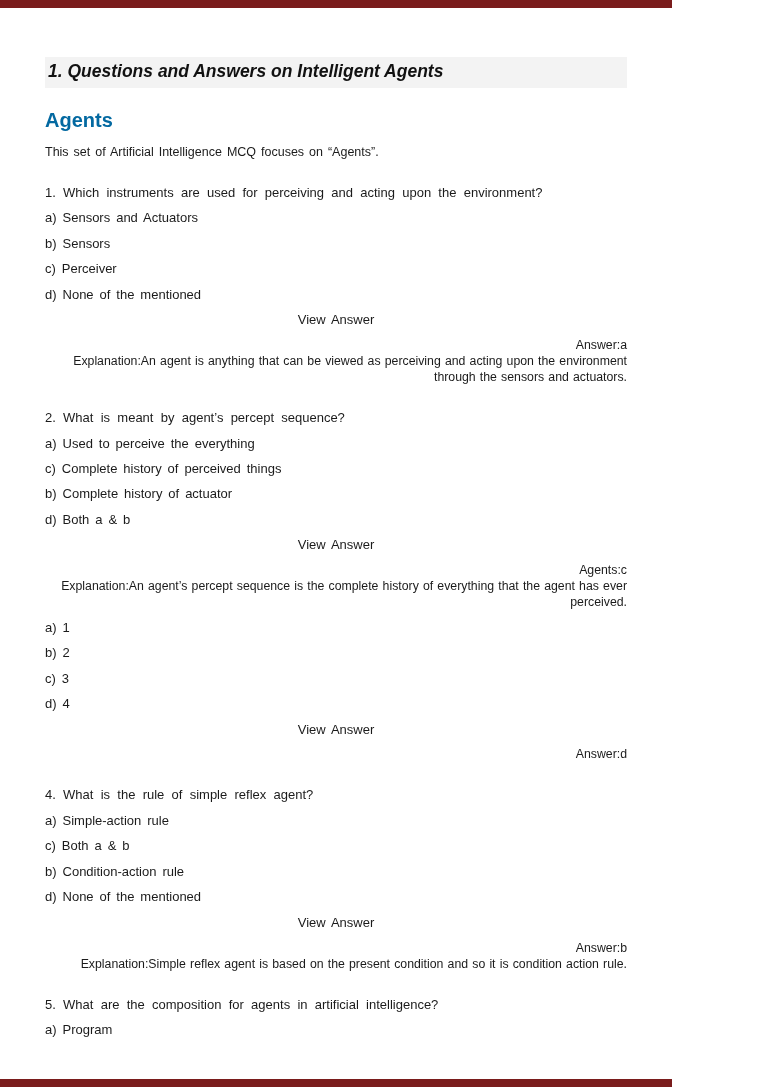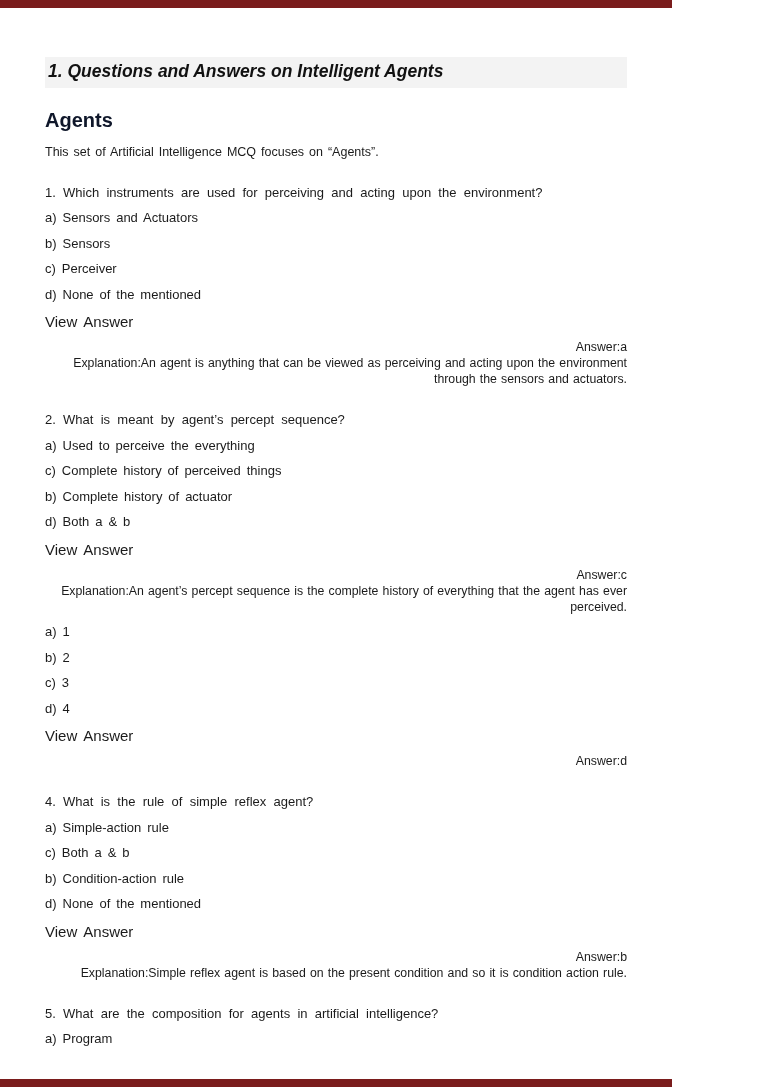--- a/index.html
+++ b/index.html
@@ -33,21 +33,21 @@
     font-size:17.5px;
     font-weight:bold;
     font-style:italic;
     color:#111;
     padding:4px 4px 6px 3px;
     line-height:1.2;
   }
   .section-heading {
     font-size:20px;
     font-weight:bold;
-    color:#0f172a;
+    color:#0369a1;
     margin:21px 0 0 0;
     line-height:1.1;
   }
   .intro {
     font-size:12.5px;
     margin:14px 0 0 0;
     word-spacing:0.12em;
     line-height:1.2;
   }
   .q {
@@ -56,25 +56,26 @@
     word-spacing:0.28em;
     line-height:1.15;
   }
   .opt {
     font-size:13px;
     margin:10.5px 0 0 0;
     word-spacing:0.18em;
     line-height:1.15;
   }
   .view {
-    font-size:15px;
+    font-size:13px;
     margin:10.5px 0 0 0;
     word-spacing:0.18em;
     line-height:1.15;
     cursor:pointer;
+    text-align:center;
   }
   .ansblock {
     margin-top:9px;
     text-align:right;
   }
   .ans {
     font-size:12.3px;
     margin:0;
     line-height:16px;
   }
@@ -113,21 +114,21 @@
     </section>
 
     <section>
       <p class="q">2. What is meant by agent’s percept sequence?</p>
       <p class="opt">a) Used to perceive the everything</p>
       <p class="opt">c) Complete history of perceived things</p>
       <p class="opt">b) Complete history of actuator</p>
       <p class="opt">d) Both a &amp; b</p>
       <p class="view">View Answer</p>
       <div class="ansblock">
-        <p class="ans">Answer:c</p>
+        <p class="ans">Agents:c</p>
         <p class="expl">Explanation:An agent’s percept sequence is the complete history of everything that the agent has ever perceived.</p>
       </div>
     </section>
 
     <section>
       <p class="opt">a) 1</p>
       <p class="opt">b) 2</p>
       <p class="opt">c) 3</p>
       <p class="opt">d) 4</p>
       <p class="view">View Answer</p>

